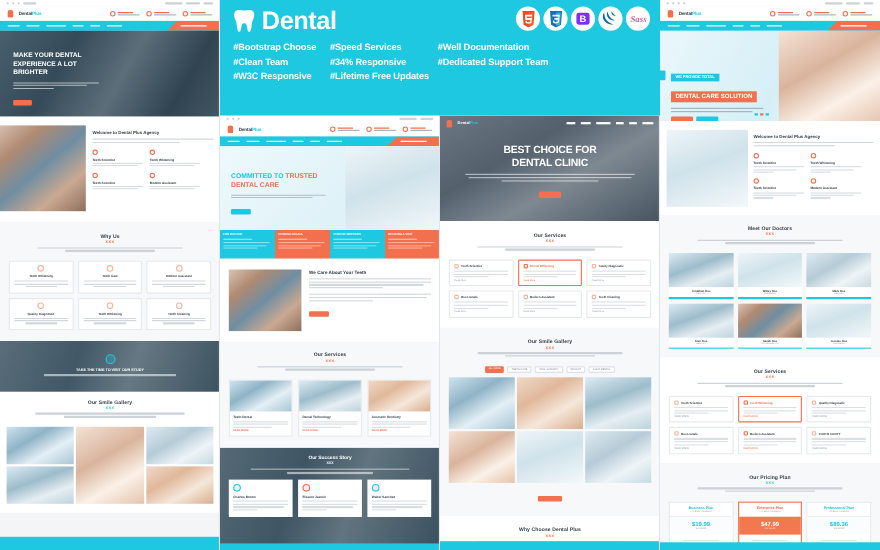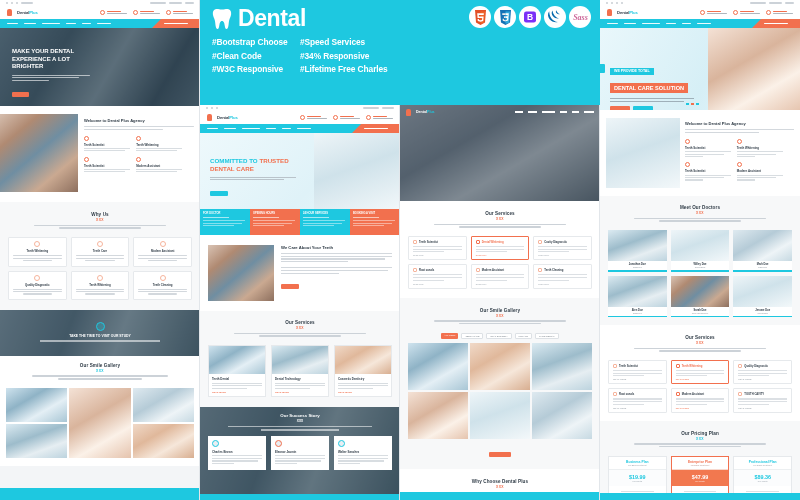--- a/index.html
+++ b/index.html
@@ -531,20 +531,32 @@
           <span style="font-size:3.6px;font-weight:bold;color:#fff">Dental<span style="color:#1ec8e0">Plus</span></span>
           <span style="margin-left:auto;display:flex;gap:5px;">
             <i style="width:8px;height:1.3px;background:#fff;display:block"></i>
               <i style="width:9px;height:1.3px;background:#fff;display:block"></i>
               <i style="width:13px;height:1.3px;background:#fff;display:block"></i>
               <i style="width:7px;height:1.3px;background:#fff;display:block"></i>
               <i style="width:7px;height:1.3px;background:#fff;display:block"></i>
               <i style="width:10px;height:1.3px;background:#fff;display:block"></i>
           </span>
         </div>
+        <div style="position:absolute;left:0;right:0;top:26px;text-align:center;z-index:3;padding:0 12px;">
+          <div style="font-size:9.5px;font-weight:bold;color:#fff;line-height:1.22;letter-spacing:-.2px">
+            <span>BEST CHOICE FOR</span><br>
+            <span>DENTAL CLINIC</span>
+          </div>
+          <div style="margin-top:4px;">
+              <i style="display:block;height:1.3px;background:rgba(255,255,255,.6);width:88%;margin:1.6px auto"></i>
+              <i style="display:block;height:1.3px;background:rgba(255,255,255,.6);width:84%;margin:1.6px auto"></i>
+              <i style="display:block;height:1.3px;background:rgba(255,255,255,.6);width:50%;margin:1.6px auto"></i>
+            </div>
+          <span class="btn-o" style="display:inline-block;width:20px;height:5.5px;margin-top:5px;"></span>
+        </div>
       </div>
 
       <div style="background:#fff;padding:4px 8px 9px;">
         <div class="sechead">
             <div class="h">Our Services</div>
             <div class="sub">XXX</div>
             <div class="p">
               <i></i>
               <i></i>
             </div>
@@ -978,27 +990,31 @@
       <span class="tooth">
         <svg width="20" height="22" viewBox="0 0 20 22">
           <path d="M10 1.5C6.8 1.5 5.6 0.6 3.4 1.3 1.2 2 0.6 4.3 0.9 6.6c.3 2.3 1.4 3.6 1.9 5.6.5 2 .5 4.6 1 6.6.4 1.7 1.1 2.2 1.9 2.1.9-.1 1.2-1.1 1.5-2.9.3-1.9.6-3.9 1.6-4.6.7-.5 1.7-.5 2.4 0 1 .7 1.3 2.7 1.6 4.6.3 1.8.6 2.8 1.5 2.9.8.1 1.5-.4 1.9-2.1.5-2 .5-4.6 1-6.6.5-2 1.6-3.3 1.9-5.6.3-2.3-.3-4.6-2.5-5.3C14.4.6 13.2 1.5 10 1.5z" fill="#ffffff"></path>
         </svg>
       </span>
       <span class="brandname">Dental</span>
     </div>
     <div class="featrow">
       <div class="featcol f2">
         <div>#Bootstrap Choose</div>
-        <div>#Clean Code</div>
+        <div>#Clean Team</div>
         <div>#W3C Responsive</div>
       </div>
       <div class="featcol f3">
         <div>#Speed Services</div>
         <div>#34% Responsive</div>
-        <div>#Lifetime Free Charles</div>
+        <div>#Lifetime Free Updates</div>
+      </div>
+      <div class="featcol f4">
+        <div>#Well Documentation</div>
+        <div>#Dedicated Support Team</div>
       </div>
     </div>
 
     <div class="techrow">
       <span class="techbadge">
         <svg width="13" height="15" viewBox="0 0 13 15">
             <path d="M1 0h11l-1 12.4L6.5 15 2 12.4z" fill="#e34f26"></path>
             <path d="M6.5 1.4V13.7l3.6-1 .8-11.3z" fill="#ef652a"></path>
             <path d="M3.2 3.3h6.6l-.1 1.6H4.8l.1 1.5h4.7l-.4 4.5-2.7.8-2.7-.8-.2-2h1.3l.1 1 1.5.4 1.5-.4.2-1.8H3.6z" fill="#fff"></path>
           </svg>

